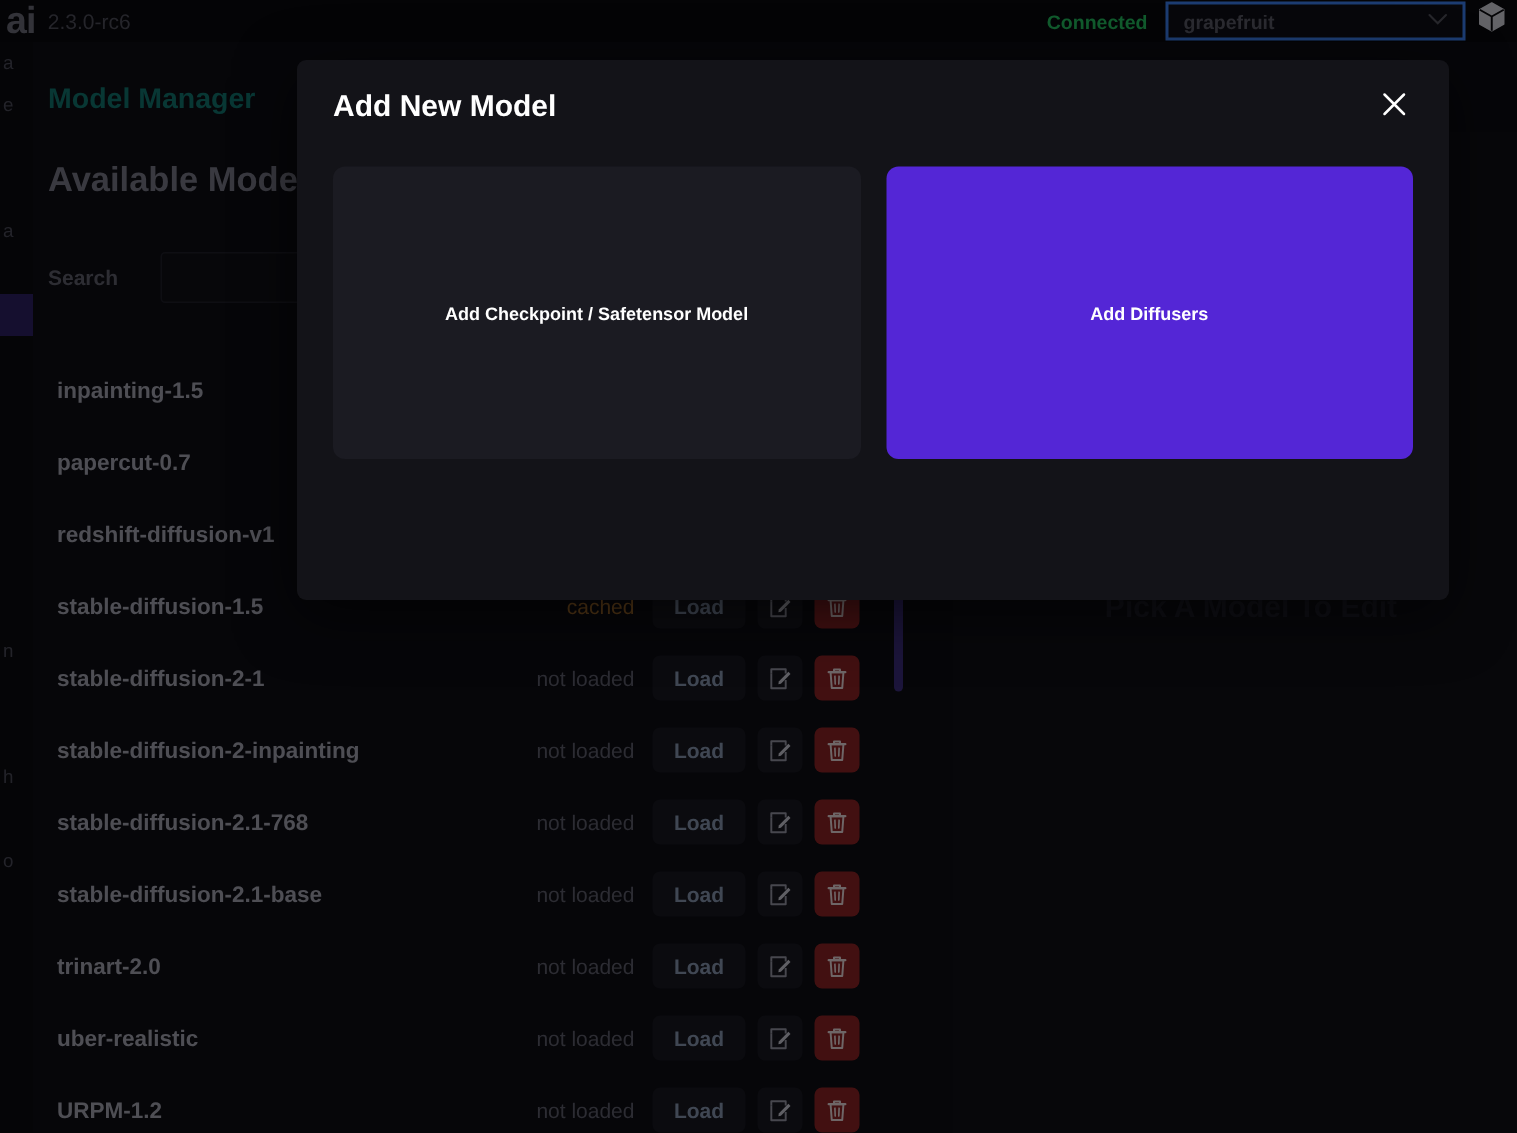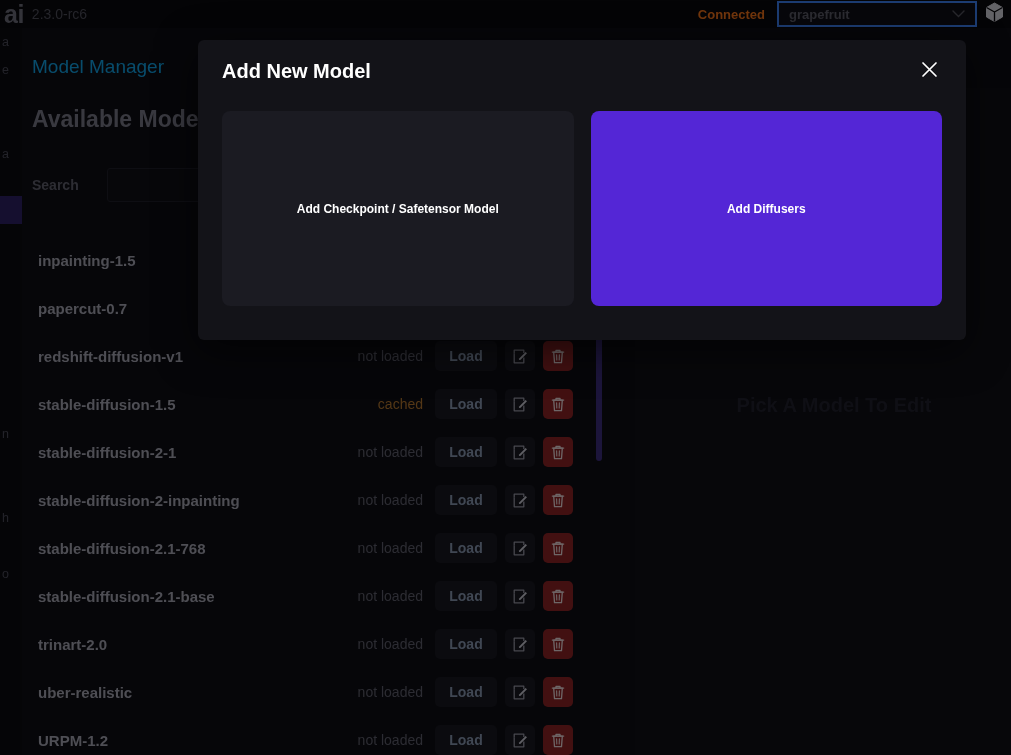--- a/index.html
+++ b/index.html
@@ -22,21 +22,21 @@
     margin-left: 4px; font-size: 25px; font-weight: 700; color: #6d6d78;
     letter-spacing: -0.5px; line-height: 1;
   }
   .brand-version {
     margin-left: 8px; font-size: 14px; color: #4e4e58; font-weight: 400;
   }
   .topbar-right {
     margin-left: auto; display: flex; align-items: center; height: 28px;
   }
   .conn-status {
-    font-size: 13px; font-weight: 700; color: #f97316;
+    font-size: 13px; font-weight: 700; color: #22c55e;
     padding: 0 12px;
   }
   .model-select {
     width: 200px; height: 26px; background: #0d0d12;
     border: 2px solid #3b82f6;
     display: flex; align-items: center; padding: 0 10px;
     font-size: 13px; color: #5c5c66; font-weight: 600;
     position: relative;
   }
   .model-select .chev {
@@ -59,21 +59,21 @@
   }
   .sb-item.active { background: #2a1d63; color: #8d84c9; }
 
   
   .app-panel {
     position: absolute; left: 22px; top: 28px; width: 989px; height: 727px;
     background: #0a0a0e; z-index: 10;
   }
   .mm-title {
     position: absolute; left: 10px; top: 28px;
-    font-size: 19px; font-weight: 400; color: #0ea5e9;
+    font-size: 19px; font-weight: 700; color: #0f766e;
   }
   .mm-subtitle {
     position: absolute; left: 10px; top: 78px;
     font-size: 23px; font-weight: 700; color: #7b7b87;
   }
   .search-row {
     position: absolute; left: 10px; top: 140px;
     display: flex; align-items: center;
   }
   .search-label {
@@ -142,21 +142,21 @@
     font-size: 20px; font-weight: 700; color: #1e1e28;
     padding-bottom: 60px;
   }
 
   
   .modal-overlay {
     position: absolute; left: 0; top: 0; width: 1011px; height: 755px;
     background: rgba(3,3,5,0.55); z-index: 40;
   }
   .modal {
-    position: absolute; left: 198px; top: 40px; width: 768px; height: 300px;
+    position: absolute; left: 198px; top: 40px; width: 768px; height: 360px;
     background: #131318; border-radius: 6px;
     z-index: 50;
     box-shadow: 0 10px 40px rgba(0,0,0,0.6);
   }
   .modal-header {
     position: relative; height: 62px;
     display: flex; align-items: center;
     padding: 0 24px;
   }
   .modal-title {

